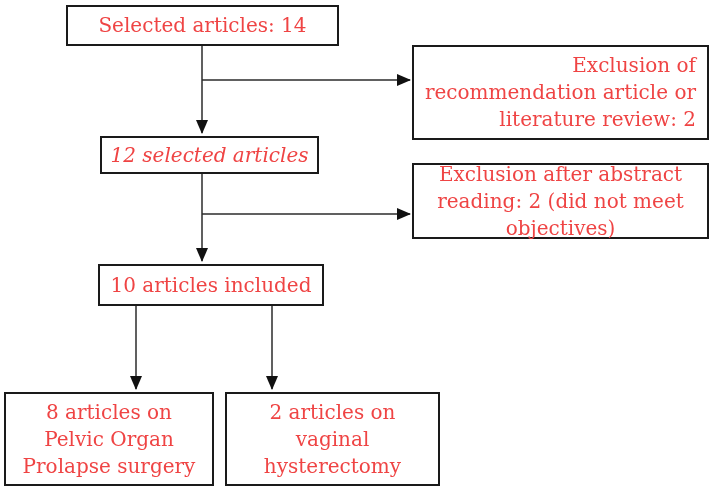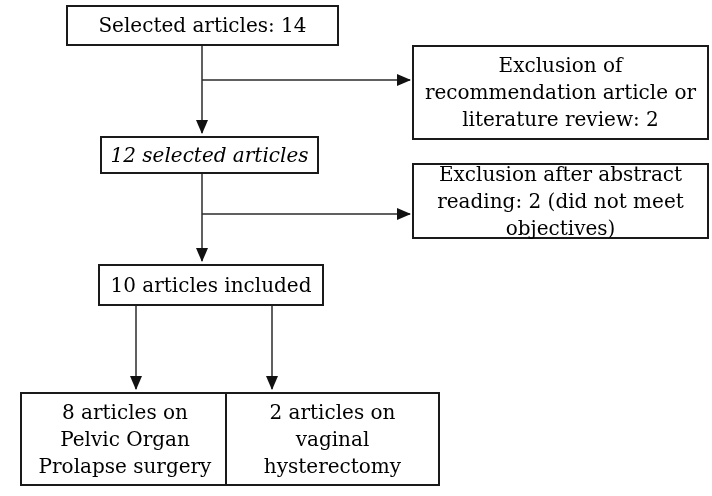--- a/index.html
+++ b/index.html
@@ -6,43 +6,43 @@
     margin: 0;
     padding: 0;
     background: #ffffff;
   }
   .canvas {
     position: relative;
     width: 712px;
     height: 496px;
     background: #ffffff;
     font-family: "DejaVu Serif", "Liberation Serif", serif;
-    color: #000000;
+    color: #ef4444;
     overflow: hidden;
   }
   .fbox {
     position: absolute;
     box-sizing: border-box;
     border: 2px solid #1a1a1a;
     background: #ffffff;
     display: flex;
     align-items: center;
     justify-content: center;
     text-align: center;
     font-size: 20px;
     line-height: 1.35;
     white-space: pre-line;
     padding: 1px 4px;
   }
   #box-selected   { left: 66px;  top: 5px;   width: 273px; height: 41px; }
-  #box-excl1      { left: 412px; top: 45px;  width: 297px; height: 95px; }
+  #box-excl1      { left: 412px; top: 45px;  width: 297px; height: 95px; text-align: right; }
   #box-twelve     { left: 100px; top: 136px; width: 219px; height: 38px; font-style: italic; }
   #box-excl2      { left: 412px; top: 163px; width: 297px; height: 76px; }
   #box-ten        { left: 98px;  top: 264px; width: 226px; height: 42px; }
-  #box-pop        { left: 4px;   top: 392px; width: 210px; height: 94px; margin-left: 16px; }
+  #box-pop        { left: 4px;   top: 392px; width: 210px; height: 94px; }
   #box-vh         { left: 225px; top: 392px; width: 215px; height: 94px; text-align: center; }
   .arrows {
     position: absolute;
     left: 0; top: 0;
     width: 712px; height: 496px;
     pointer-events: none;
   }
 </style>
 </head>
 <body>

